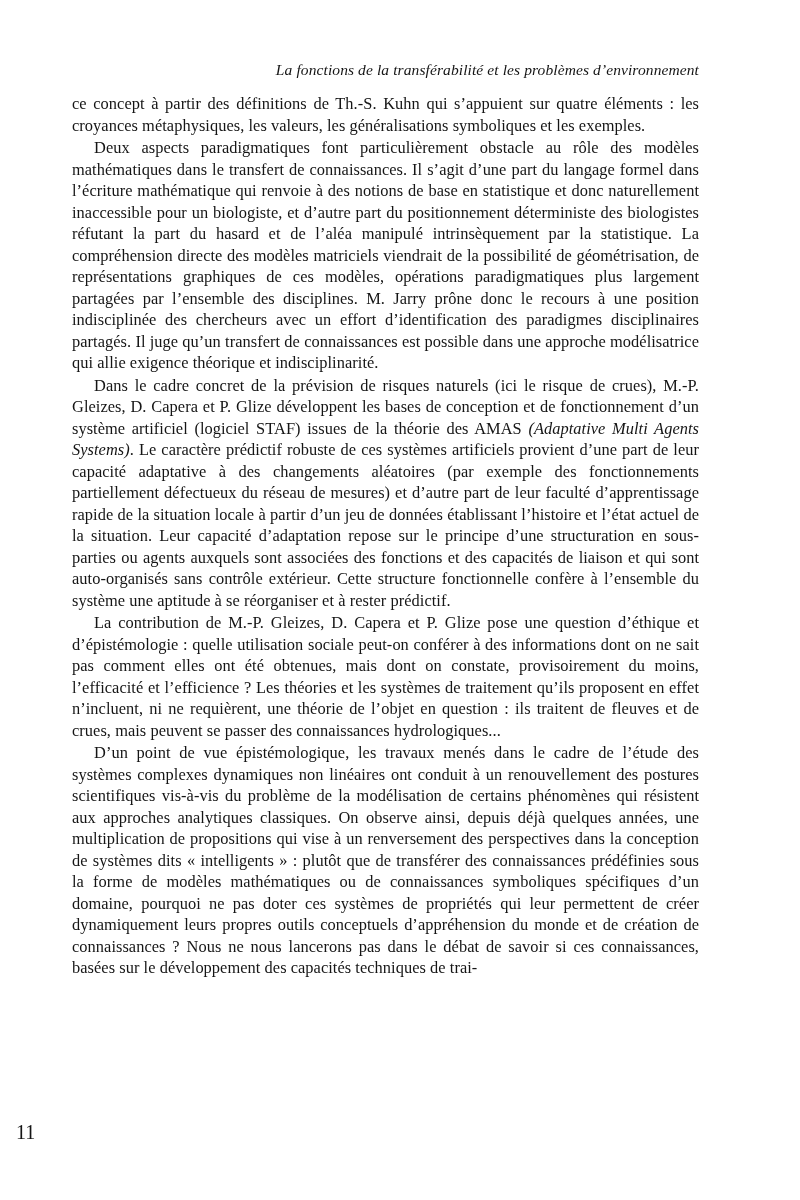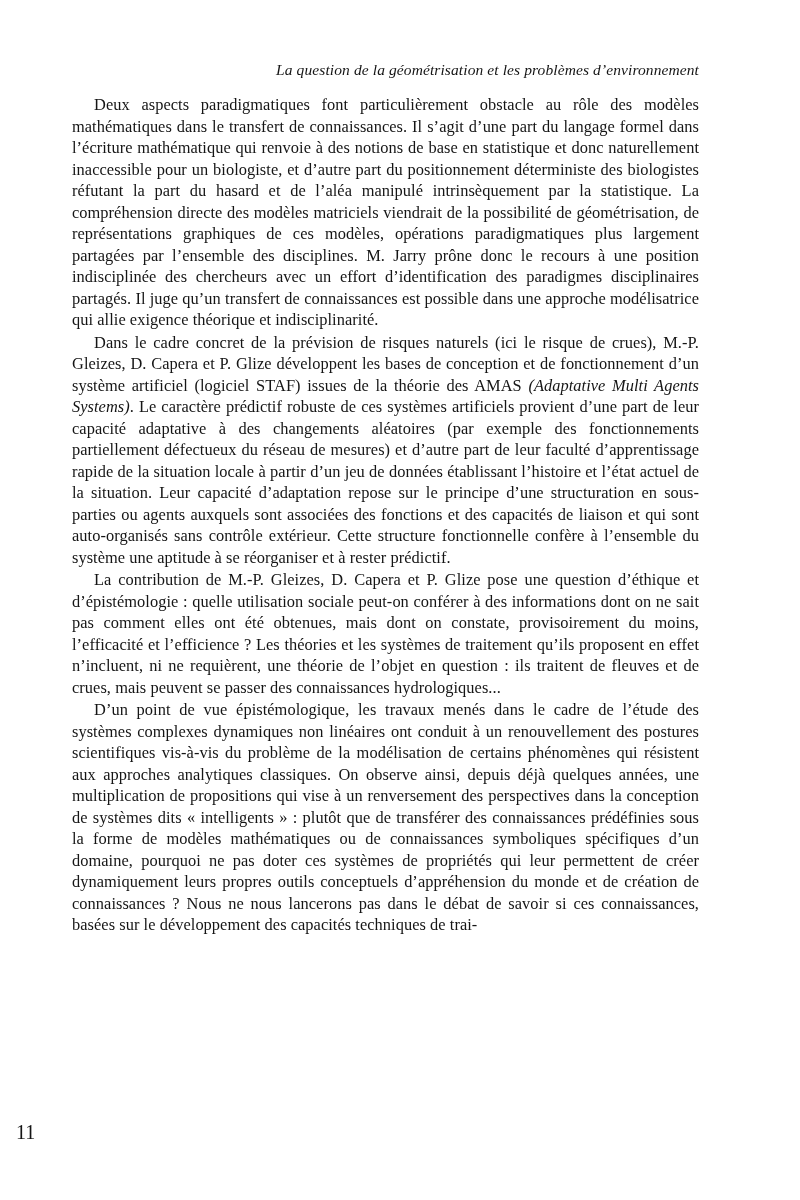--- a/index.html
+++ b/index.html
@@ -41,24 +41,25 @@
     text-align: left;
     font-size: 20px;
     margin-left: 16px;
   }
 </style>
 </head>
 <body>
 
 <div class="page">
 
-  <div class="running-header">La question de la géométrisation et les problèmes d’environnement</div>
+  <div class="running-header">La fonctions de la transférabilité et les problèmes d’environnement</div>
 
   <div class="content">
 
+    <p class="para first"><span>ce concept à partir des définitions de Th.-S. Kuhn qui s’appuient sur quatre éléments : les croyances métaphysiques, les valeurs, les généralisations symboliques et les exemples.</span></p>
 
     <p class="para"><span>Deux aspects paradigmatiques font particulièrement obstacle au rôle des modèles mathématiques dans le transfert de connaissances. Il s’agit d’une part du langage formel dans l’écriture mathématique qui renvoie à des notions de base en statistique et donc naturellement inaccessible pour un biologiste, et d’autre part du positionnement déterministe des biologistes réfutant la part du hasard et de l’aléa manipulé intrinsèquement par la statistique. La compréhension directe des modèles matriciels viendrait de la possibilité de géométrisation, de représentations graphiques de ces modèles, opérations paradigmatiques plus largement partagées par l’ensemble des disciplines. M. Jarry prône donc le recours à une position indisciplinée des chercheurs avec un effort d’identification des paradigmes disciplinaires partagés. Il juge qu’un transfert de connaissances est possible dans une approche modélisatrice qui allie exigence théorique et indisciplinarité.</span></p>
 
     <p class="para"><span>Dans le cadre concret de la prévision de risques naturels (ici le risque de crues), M.-P. Gleizes, D. Capera et P. Glize développent les bases de conception et de fonctionnement d’un système artificiel (logiciel STAF) issues de la théorie des AMAS </span><span class="italic">(Adaptative Multi Agents Systems)</span><span>. Le caractère prédictif robuste de ces systèmes artificiels provient d’une part de leur capacité adaptative à des changements aléatoires (par exemple des fonctionnements partiellement défectueux du réseau de mesures) et d’autre part de leur faculté d’apprentissage rapide de la situation locale à partir d’un jeu de données établissant l’histoire et l’état actuel de la situation. Leur capacité d’adaptation repose sur le principe d’une structuration en sous-parties ou agents auxquels sont associées des fonctions et des capacités de liaison et qui sont auto-organisés sans contrôle extérieur. Cette structure fonctionnelle confère à l’ensemble du système une aptitude à se réorganiser et à rester prédictif.</span></p>
 
     <p class="para"><span>La contribution de M.-P. Gleizes, D. Capera et P. Glize pose une question d’éthique et d’épistémologie : quelle utilisation sociale peut-on conférer à des informations dont on ne sait pas comment elles ont été obtenues, mais dont on constate, provisoirement du moins, l’efficacité et l’efficience ? Les théories et les systèmes de traitement qu’ils proposent en effet n’incluent, ni ne requièrent, une théorie de l’objet en question : ils traitent de fleuves et de crues, mais peuvent se passer des connaissances hydrologiques...</span></p>
 
     <p class="para"><span>D’un point de vue épistémologique, les travaux menés dans le cadre de l’étude des systèmes complexes dynamiques non linéaires ont conduit à un renouvellement des postures scientifiques vis-à-vis du problème de la modélisation de certains phénomènes qui résistent aux approches analytiques classiques. On observe ainsi, depuis déjà quelques années, une multiplication de propositions qui vise à un renversement des perspectives dans la conception de systèmes dits « intelligents » : plutôt que de transférer des connaissances prédéfinies sous la forme de modèles mathématiques ou de connaissances symboliques spécifiques d’un domaine, pourquoi ne pas doter ces systèmes de propriétés qui leur permettent de créer dynamiquement leurs propres outils conceptuels d’appréhension du monde et de création de connaissances ? Nous ne nous lancerons pas dans le débat de savoir si ces connaissances, basées sur le développement des capacités techniques de trai-</span></p>
 
   </div>

